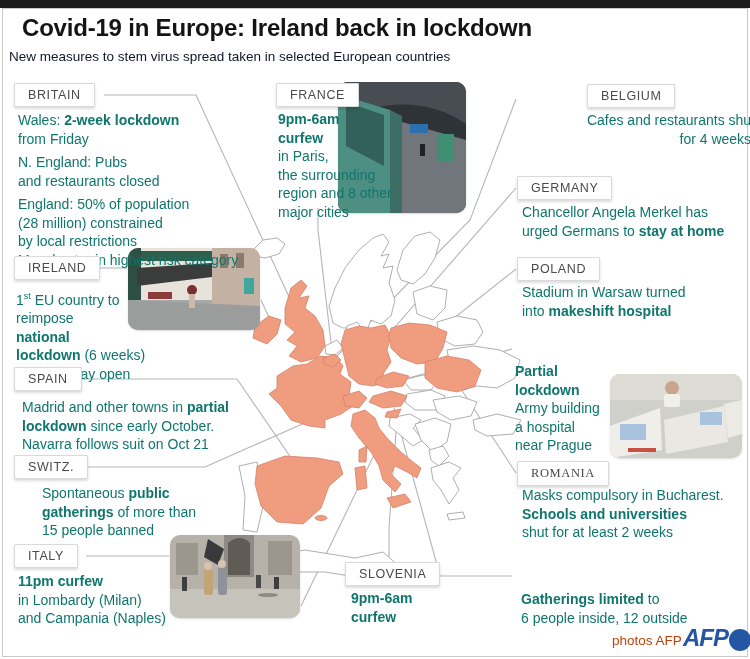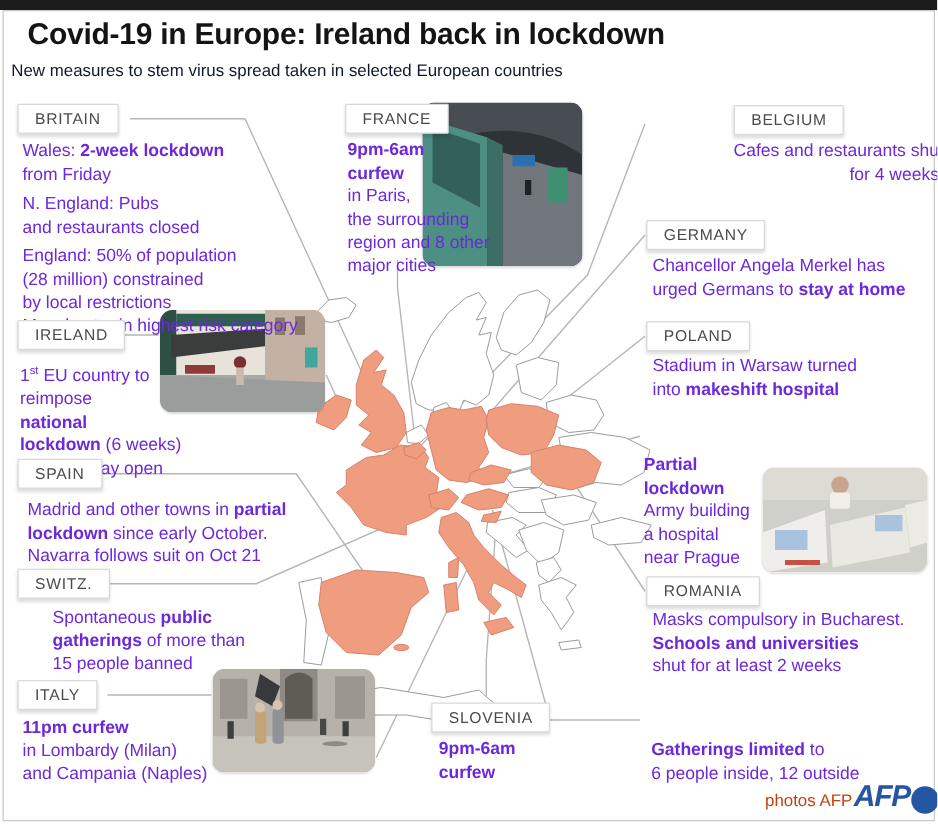--- a/index.html
+++ b/index.html
@@ -5,39 +5,39 @@
   html,body{margin:0;padding:0;background:#fff;}
   body{font-family:"Liberation Sans","DejaVu Sans",sans-serif;}
   #canvas{position:relative;width:750px;height:659px;background:#fff;overflow:hidden;}
   .topbar{position:absolute;left:0;top:0;width:750px;height:8px;background:#1b1b1b;}
   .frame{position:absolute;left:2px;top:8px;right:2px;bottom:2px;border:1px solid #c9c9c9;background:#fff;}
   .title{position:absolute;left:22px;top:14px;font-size:24px;font-weight:800;color:#141414;letter-spacing:-0.2px;}
   .subtitle{position:absolute;left:9px;top:49px;font-size:13.5px;color:#0f172a;}
   .pill{position:absolute;display:inline-block;background:#fff;border:1px solid #d9d9d9;border-radius:1px;
         padding:4px 13px;font-size:12.5px;letter-spacing:0.6px;color:#4a4a4a;
         box-shadow:0 2px 3px rgba(0,0,0,0.14);z-index:5;white-space:nowrap;}
-  .note{position:absolute;font-size:14px;line-height:18.5px;color:#6d28d9;white-space:pre-line;z-index:4;}
+  .note{position:absolute;font-size:14px;line-height:18.5px;color:#0f766e;white-space:pre-line;z-index:4;}
   .note .para{margin:0 0 5px 0;}
   .note .b{font-weight:700;}
   .note sup{font-size:9px;}
   .photo{position:absolute;border-radius:10px;overflow:hidden;z-index:3;box-shadow:0 1px 2px rgba(0,0,0,0.15);}
   .photo svg{display:block;}
   #callouts{position:absolute;left:0;top:0;z-index:1;}
   #europe-map{position:absolute;left:225px;top:228px;z-index:2;}
   .credit{position:absolute;left:612px;top:633px;font-size:13.5px;color:#c2410c;z-index:5;}
   .afp-logo{position:absolute;left:683px;top:624px;display:flex;align-items:center;z-index:5;}
   .afp-text{font-size:24px;font-weight:800;font-style:italic;color:#2456a4;letter-spacing:-1px;}
   .afp-dot{width:22px;height:22px;border-radius:50%;background:#2456a4;margin-left:1px;margin-top:3px;}
   
   .p-britain{left:14px;top:83px;}   .p-ireland{left:14px;top:256px;}
   .p-spain{left:14px;top:367px;}    .p-switz{left:14px;top:455px;}
   .p-italy{left:14px;top:544px;}    .p-france{left:276px;top:83px;}
   .p-slovenia{left:345px;top:562px;}.p-belgium{left:544px;top:84px;margin-left:43px;}
   .p-germany{left:517px;top:176px;} .p-poland{left:517px;top:257px;}
-  .p-czech{left:513px;top:337px;}   .p-romania{left:517px;top:461px;}
+  .p-czech{left:513px;top:337px;}   .p-romania{left:517px;top:461px;font-family:Liberation Serif, serif;}
   .p-austria{left:513px;top:564px;}
   
   .n-britain{left:18px;top:111px;width:240px;}
   .n-ireland{left:16px;top:287px;width:130px;}
   .n-spain{left:22px;top:398px;width:240px;}
   .n-switz{left:18px;top:484px;width:190px;margin-left:24px;}
   .n-italy{left:18px;top:572px;width:170px;}
   .n-france{left:278px;top:110px;width:140px;}
   .n-slovenia{left:351px;top:589px;width:100px;}
   .n-belgium{left:540px;top:111px;width:215px;text-align:right;}

